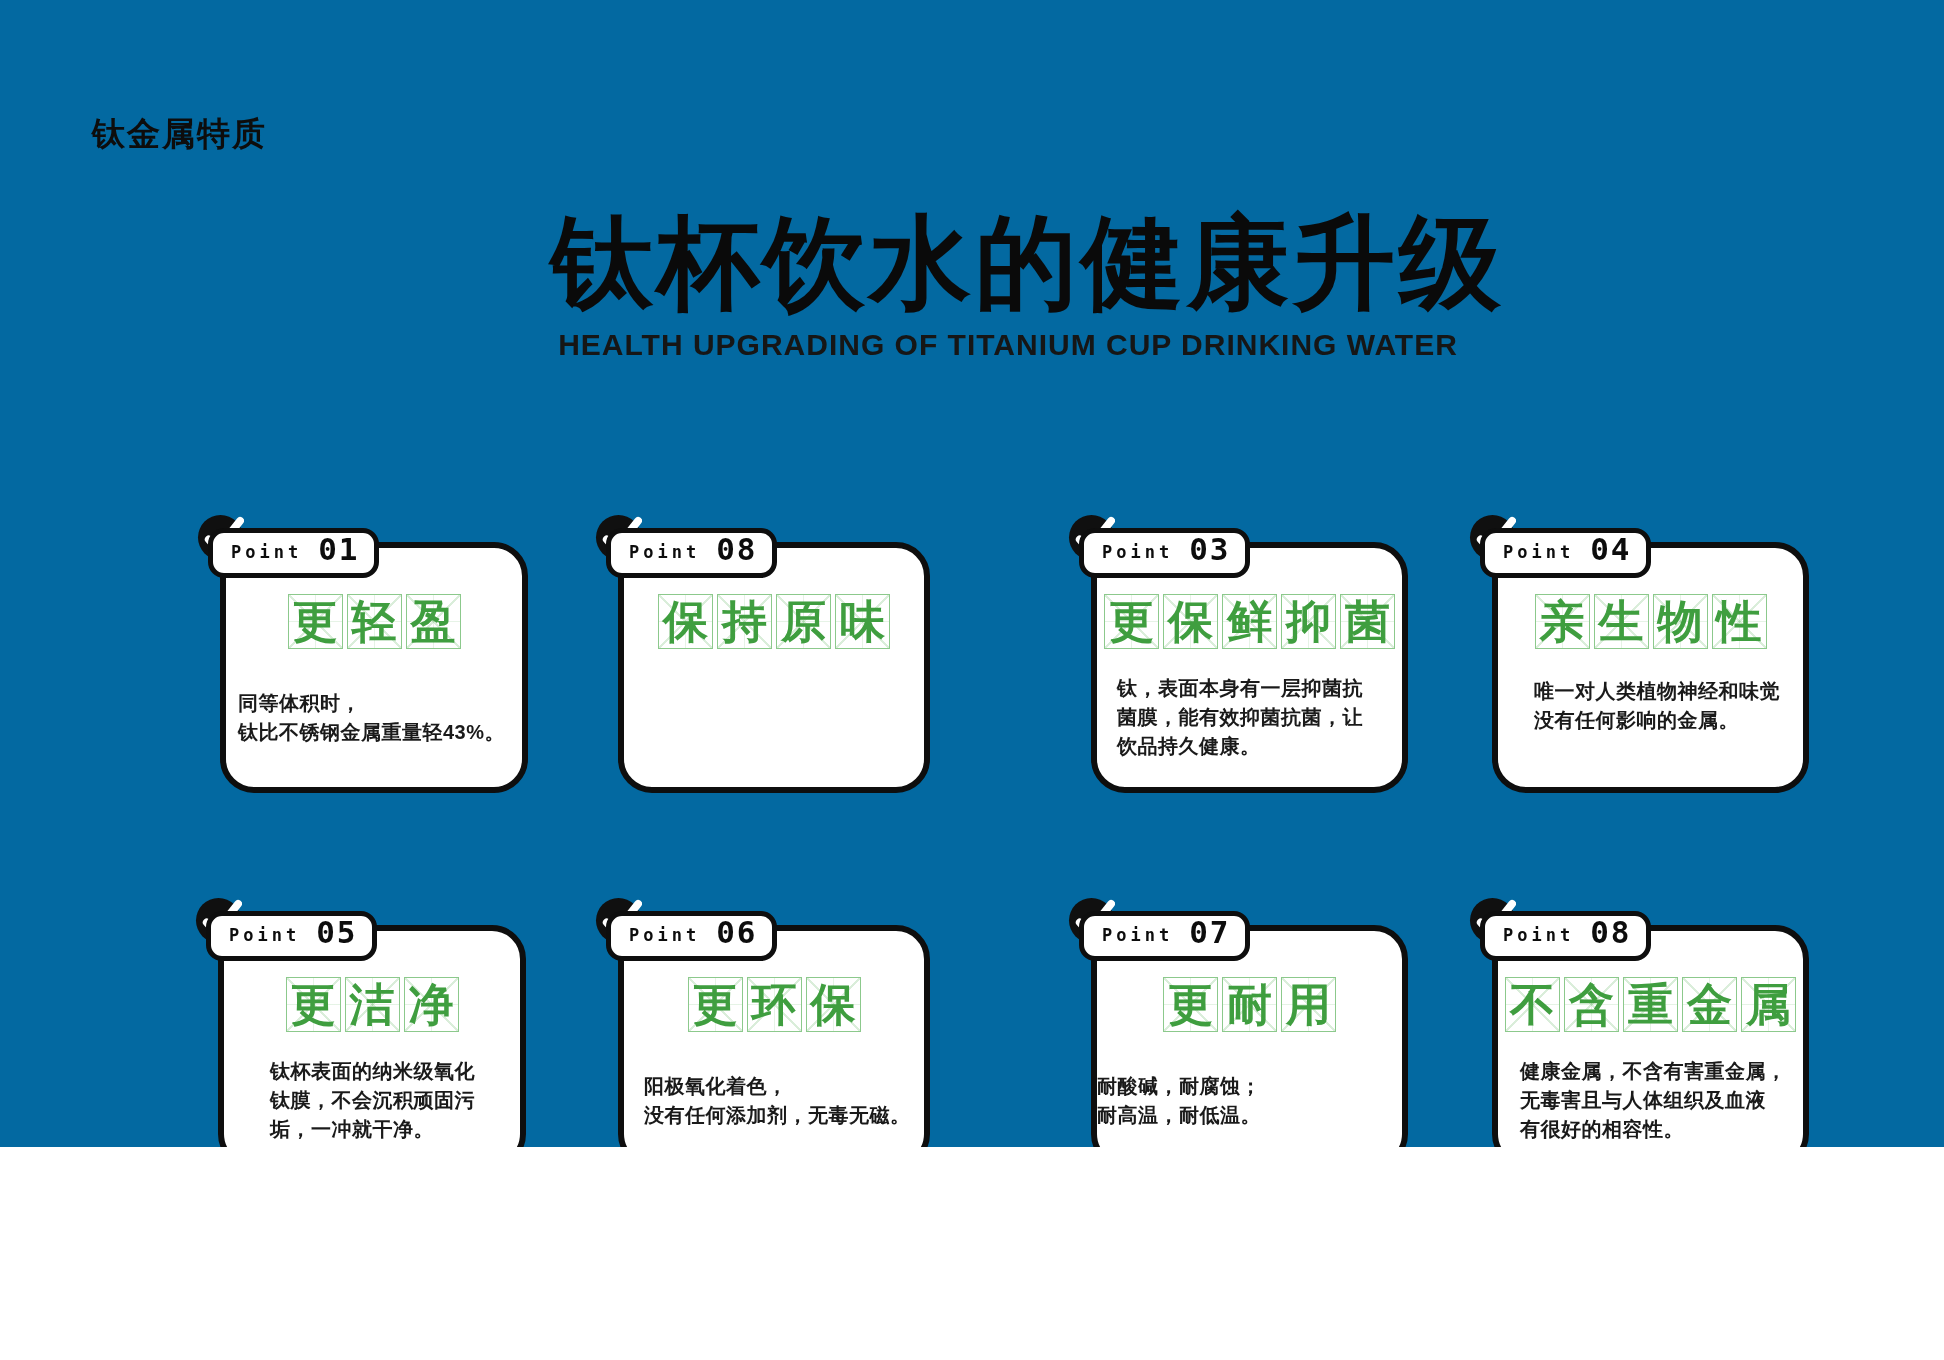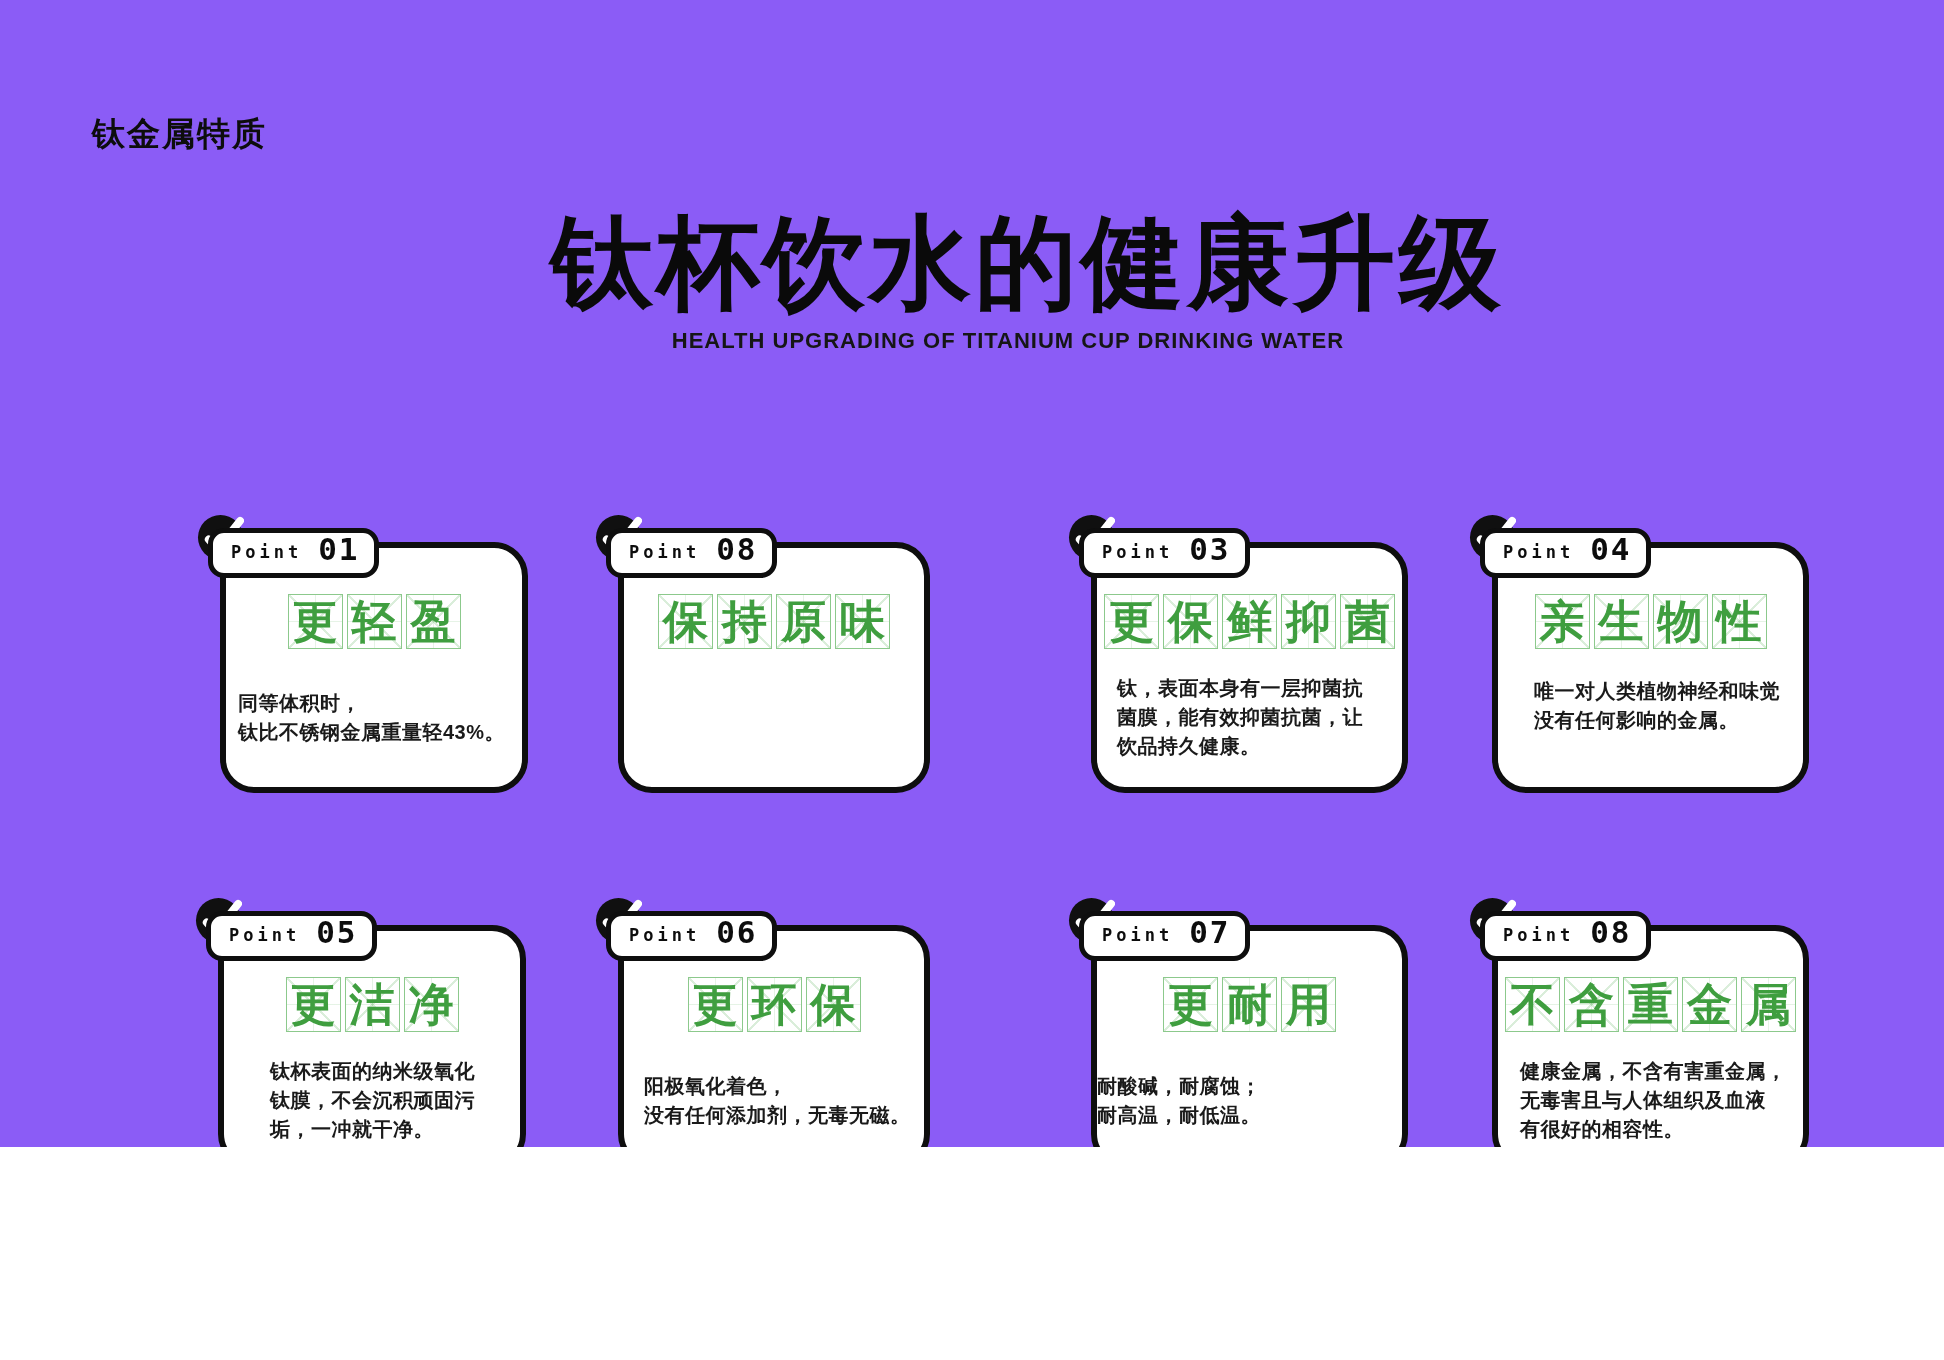--- a/index.html
+++ b/index.html
@@ -1,33 +1,33 @@
 <!DOCTYPE html>
 <html><head>
 <meta charset="utf-8">
 <style>
   html,body{margin:0;padding:0;background:#ffffff;}
   .canvas{
-    position:relative;width:1944px;height:1147px;background:#8b5cf6;
+    position:relative;width:1944px;height:1147px;background:#0369a1;
     font-family:"Liberation Sans",sans-serif;color:#111;overflow:hidden;
   }
   .kicker{
     position:absolute;left:92px;font-size:33px;font-weight:700;
     letter-spacing:2px;color:#0d0d0d;
   }
   .kicker1{top:112px;}
   .kicker2{top:196px;}
   .title{
     position:absolute;top:196px;left:0;width:100%;box-sizing:border-box;
     padding-left:112px;text-align:center;font-size:102px;font-weight:900;
     letter-spacing:4px;color:#0a0a0a;white-space:nowrap;
   }
   .subtitle{
     position:absolute;top:328px;left:0;width:100%;box-sizing:border-box;
-    padding-left:72px;text-align:center;font-size:22px;font-weight:600;
+    padding-left:72px;text-align:center;font-size:30px;font-weight:600;
     letter-spacing:1px;color:#161616;white-space:nowrap;
   }
   .card{
     position:absolute;background:#ffffff;border:6px solid #0e0e0e;
     border-radius:34px;box-sizing:border-box;
   }
   .c1{left:220px;top:542px;width:308px;height:251px;}
   .c2{left:618px;top:542px;width:312px;height:251px;}
   .c3{left:1091px;top:542px;width:317px;height:251px;}
   .c4{left:1492px;top:542px;width:317px;height:251px;}

